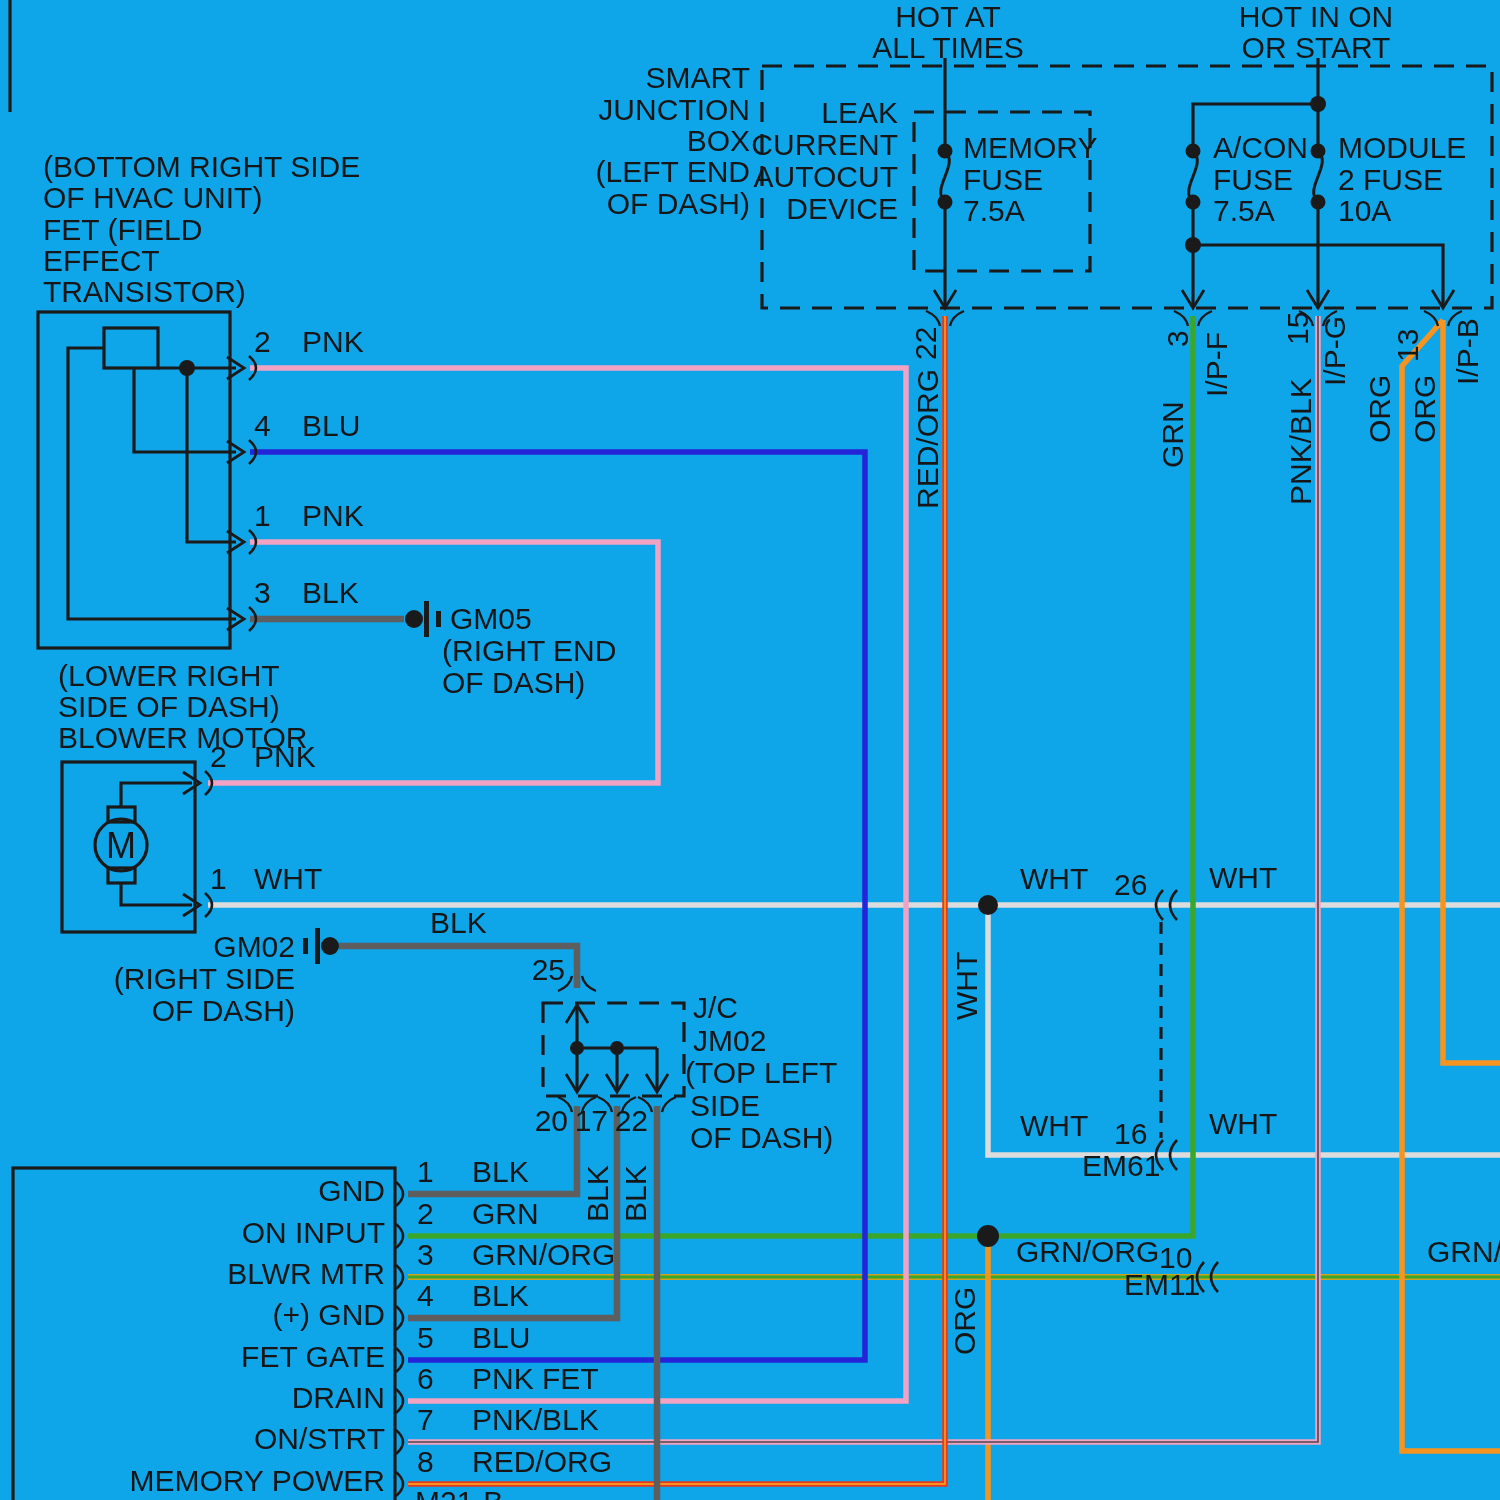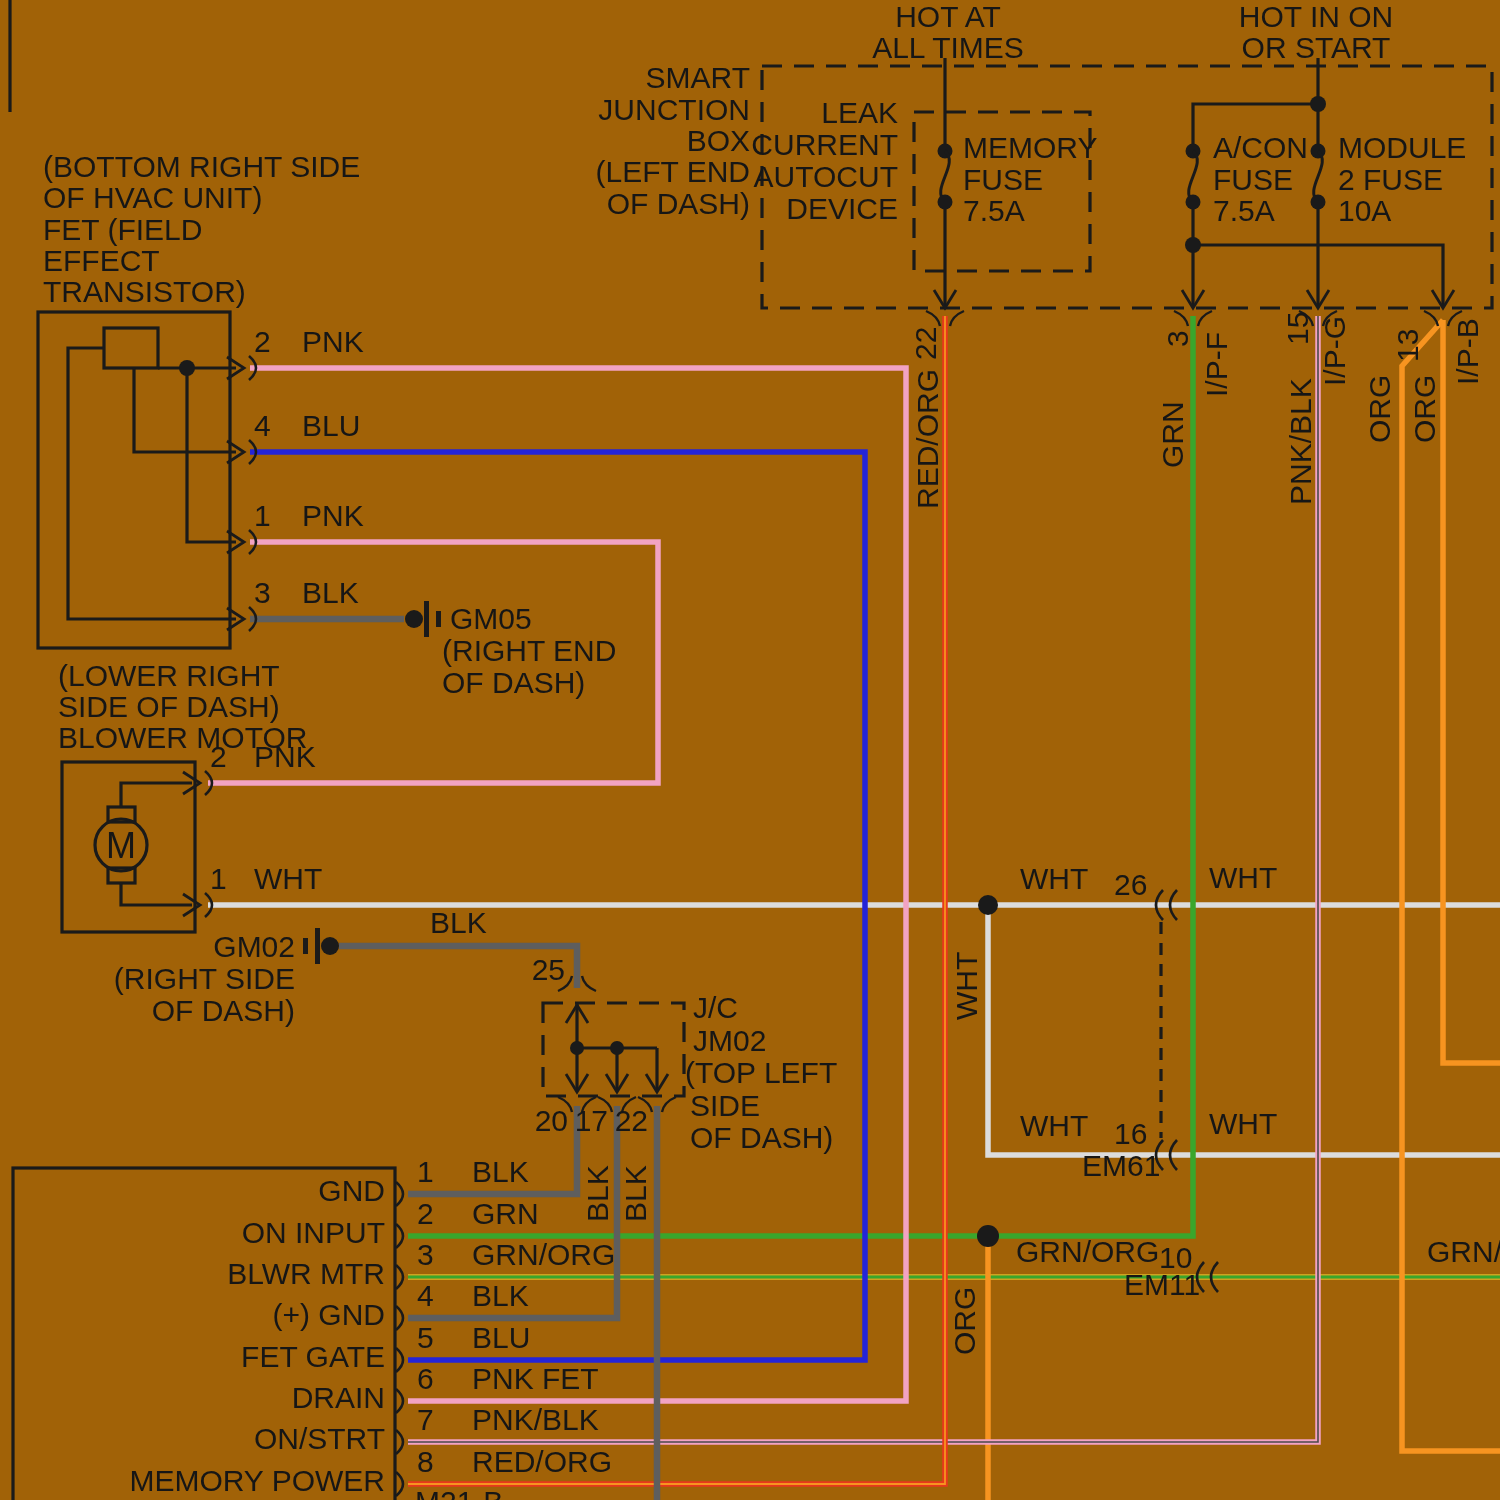--- a/index.html
+++ b/index.html
@@ -1,16 +1,16 @@
 <!DOCTYPE html>
 <html><head>
 <meta charset="utf-8">
 <style>
   html,body{margin:0;padding:0;background:#fff;}
-  #stage{width:1500px;height:1500px;background:#a16207;position:relative;overflow:hidden;}
+  #stage{width:1500px;height:1500px;background:#0ea5e9;position:relative;overflow:hidden;}
   svg{display:block;}
   svg text{font-family:"Liberation Sans","DejaVu Sans",sans-serif;fill:#161616;}
 </style>
 </head>
 <body>
 
 <div id="stage">
   <svg id="diagram-svg" width="1500" height="1500" viewBox="0 0 1500 1500" xmlns="http://www.w3.org/2000/svg">
       <rect x="38" y="312" width="192" height="336" fill="none" stroke="#1a1a1a" stroke-width="3.2"></rect>
       <rect x="104" y="328" width="54" height="40" fill="none" stroke="#1a1a1a" stroke-width="3.2"></rect>

